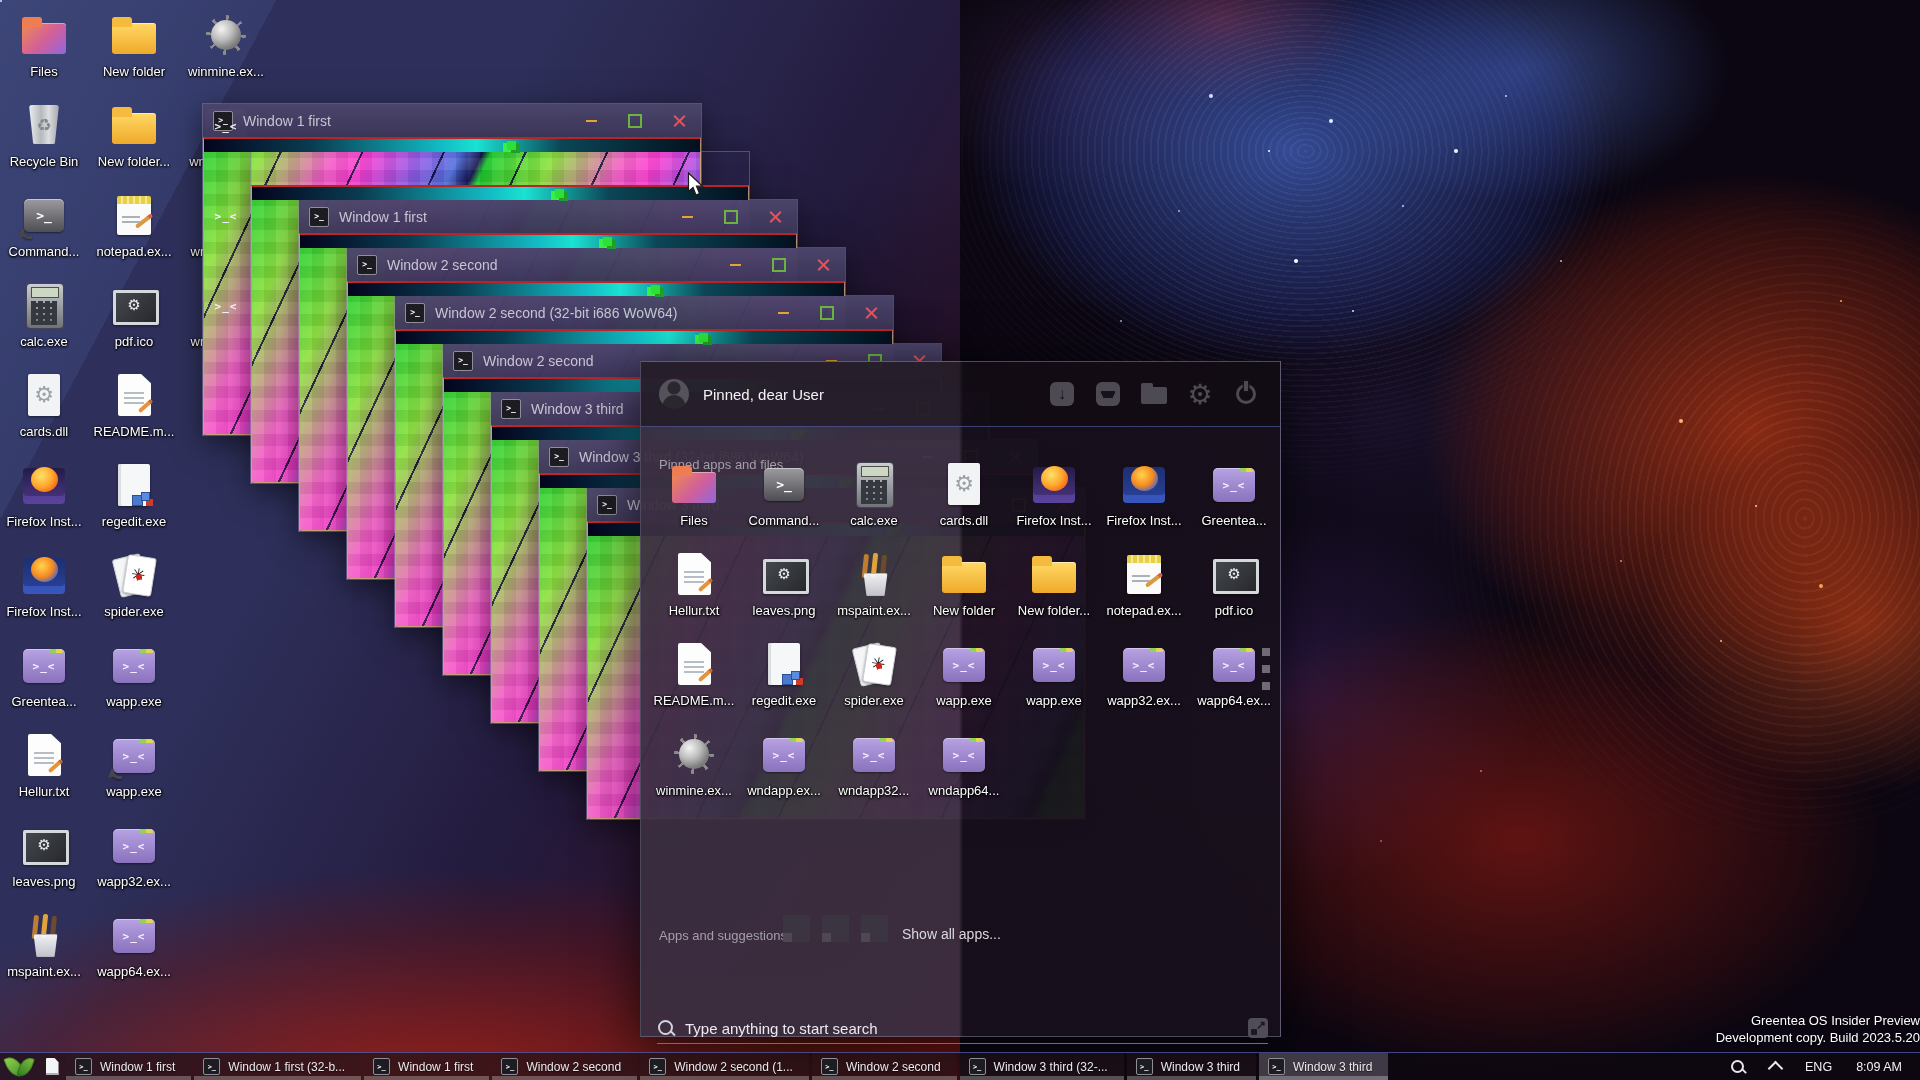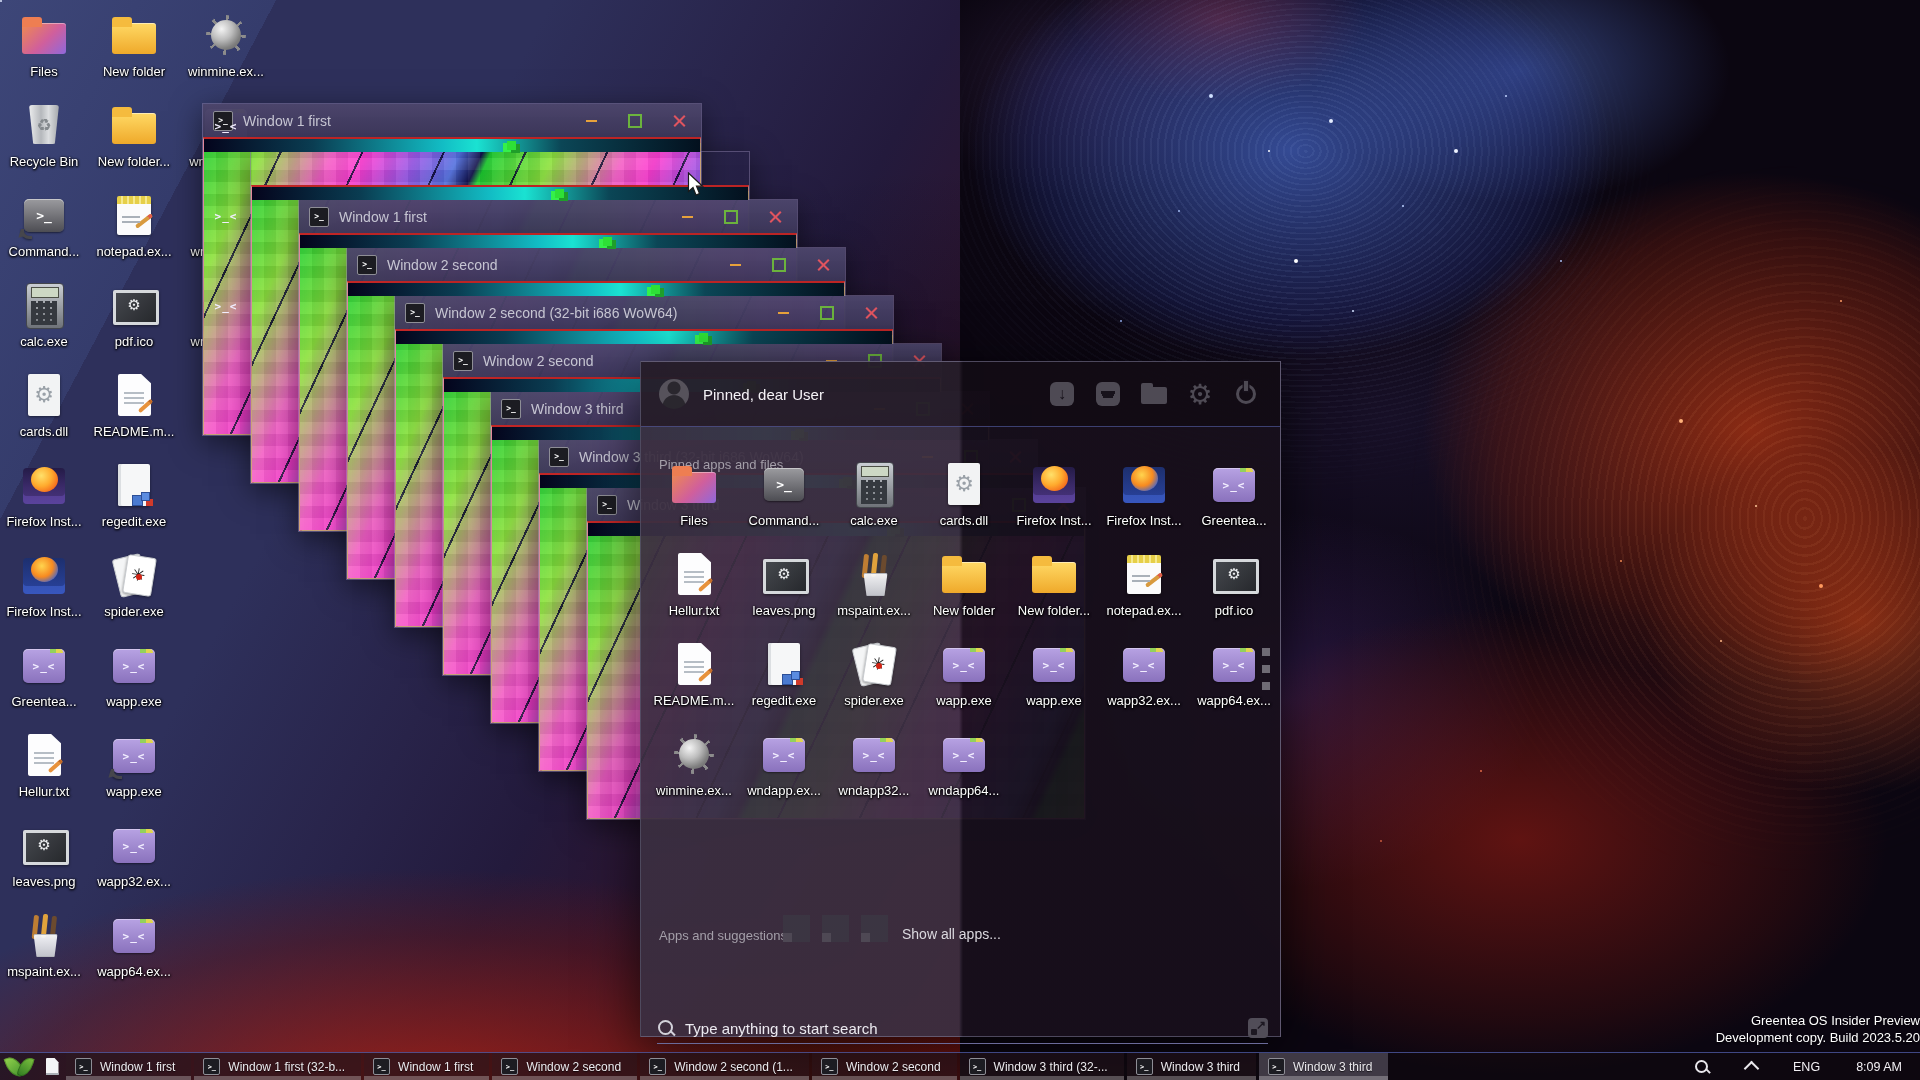--- a/index.html
+++ b/index.html
@@ -229,21 +229,21 @@
     clip-path:polygon(0 0,70% 0,100% 25%,100% 100%,0 100%);box-shadow:inset 0 -9px 0 -7px #aab0b6,inset 0 -13px 0 -11px #aab0b6;}
   .tb-buttons{display:flex;height:100%;margin-left:2px;}
   .task-btn{height:100%;display:flex;align-items:center;gap:8px;padding:0 16px 0 9px;margin-right:3px;position:relative;
     background:rgba(46,26,34,.38);}
   .task-btn::after{content:"";position:absolute;left:0;right:0;bottom:0;height:4px;background:rgba(255,255,255,.27);}
   .task-btn.active{background:rgba(125,120,135,.45);}
   .task-btn .tbi{width:15px;height:15px;background:#1c1c22;border:1px solid #8e8e96;border-radius:2px;
     display:flex;align-items:center;justify-content:center;flex:0 0 auto;}
   .task-btn .tbi::before{content:">_";font:700 7px "DejaVu Sans Mono",monospace;color:#fff;}
   .task-btn .tlabel{font-size:12px;color:#eceaee;white-space:nowrap;text-shadow:0 1px 1px rgba(0,0,0,.7);}
-  .tray{margin-left:auto;display:flex;align-items:center;gap:36px;padding-right:18px;height:100%;}
+  .tray{margin-left:auto;display:flex;align-items:center;gap:24px;padding-right:18px;height:100%;}
   .tray-glass{width:16px;height:16px;position:relative;}
   .tray-glass::before{content:"";position:absolute;left:1px;top:1px;width:9px;height:9px;border:2px solid #e9e7ec;border-radius:50%;}
   .tray-glass::after{content:"";position:absolute;left:11px;top:11px;width:6px;height:2px;background:#e9e7ec;transform:rotate(45deg);}
   .chev{width:9px;height:9px;border-top:2px solid #e9e7ec;border-right:2px solid #e9e7ec;transform:rotate(-45deg);margin-top:4px;}
   .tray-txt{font-size:12.5px;color:#f2f0f4;}
 
   
   .cursor{position:absolute;left:687px;top:172px;z-index:40;}
 </style>
 </head>

